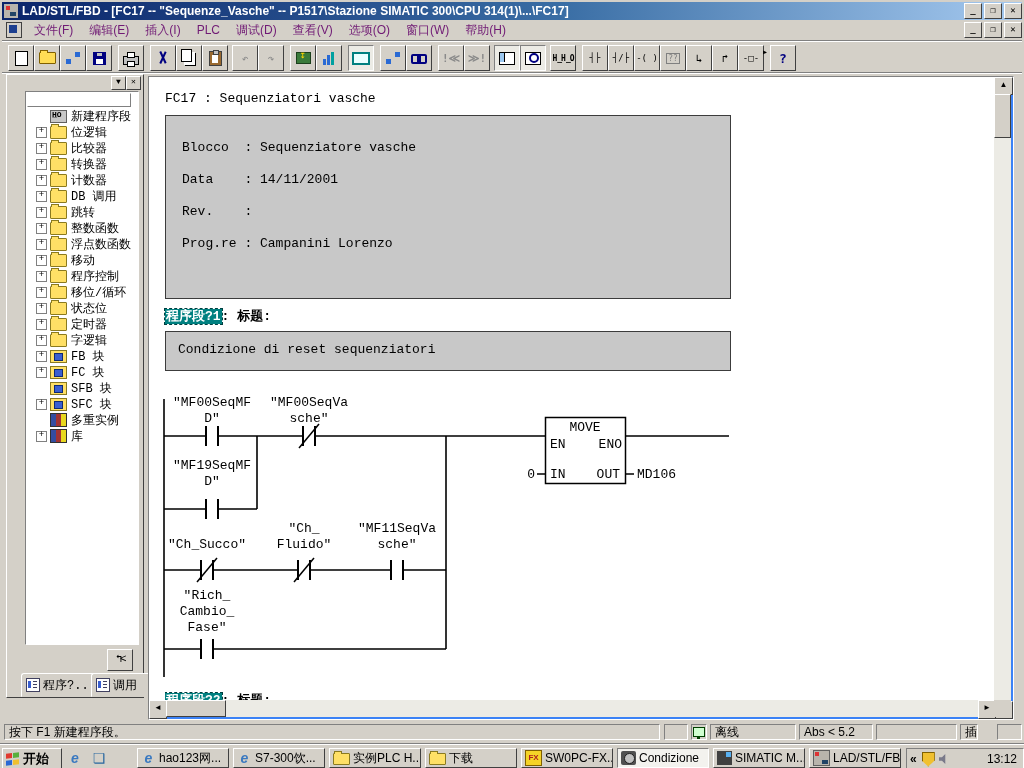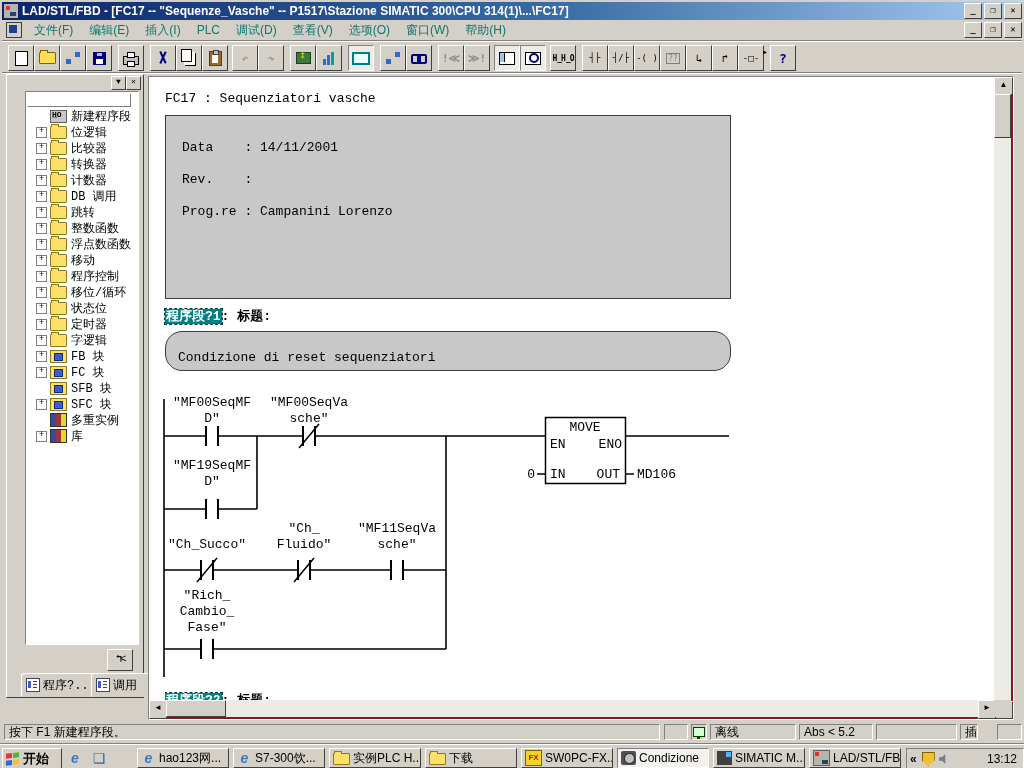--- a/index.html
+++ b/index.html
@@ -11,21 +11,21 @@
   #titlebar .ttl{white-space:nowrap;overflow:hidden;flex:1;}
   .winbtn{width:16px;height:14px;background:#d4d0c8;border:1px solid;border-color:#fff #404040 #404040 #fff;font-size:9px;line-height:12px;text-align:center;color:#000;margin-left:2px;font-family:"DejaVu Sans Mono",monospace;}
   .winbtn.min::before{content:"_";font-weight:bold;}
   .winbtn.res::before{content:"❐";}
   .winbtn.cls::before{content:"✕";font-weight:bold;}
   .appico{width:14px;height:14px;margin:0 4px 0 2px;background:#b8b4ac;position:relative;flex:none;}
   .appico::before{content:"";position:absolute;left:2px;top:2px;width:4px;height:4px;background:#d33;}
   .appico::after{content:"";position:absolute;right:2px;bottom:2px;width:6px;height:4px;background:#246;}
   
   #menubar{left:2px;top:20px;width:1020px;height:20px;display:flex;align-items:center;font-size:12px;border-bottom:1px solid #808080;box-shadow:0 1px 0 #fff;}
-  .menu-item{padding:2px 8px;color:#0f766e;}
+  .menu-item{padding:2px 8px;color:#701a75;}
   .docico{width:14px;height:14px;background:#d4d0c8;border:1px solid #404040;margin:0 4px;position:relative;flex:none;}
   .docico::before{content:"";position:absolute;left:2px;top:2px;width:8px;height:8px;background:#1d3f8f;}
   #menubar .spacer{flex:1;}
   
   #toolbar{left:2px;top:42px;width:1020px;height:30px;border-bottom:1px solid #808080;box-shadow:0 1px 0 #fff;}
   .tbtn{position:absolute;top:3px;width:24px;height:24px;background:#d4d0c8;border:1px solid;border-color:#fff #404040 #404040 #fff;display:flex;align-items:center;justify-content:center;font-size:11px;font-family:"DejaVu Sans Mono",monospace;color:#000;}
   .tbtn.pressed{border-color:#808080 #fff #fff #808080;background:#ecebe5;}
   .tbtn .pg{width:11px;height:13px;background:#fff;border:1px solid #000;}
   .tbtn .pg2{width:9px;height:11px;background:#fff;border:1px solid #000;box-shadow:3px 3px 0 #fff,4px 4px 0 #000;margin:-3px 3px 3px -3px;}
   .tbtn .fold{width:15px;height:10px;background:#ffdd55;border:1px solid #806000;border-radius:1px;position:relative;}
@@ -86,29 +86,29 @@
   .ico-books{background:linear-gradient(90deg,#334da0 0 5px,#a03333 5px 10px,#e8d820 10px 15px);border:1px solid #303030;height:12px;}
   .ico-newnet{background:#c8c8c8;border:1px solid #606060;}
   .ico-newnet::after{content:"H̲O";position:absolute;left:1px;top:-1px;font-size:8px;font-weight:bold;}
   #collapsebtn{position:absolute;left:100px;top:574px;width:24px;height:20px;background:#d4d0c8;border:1px solid;border-color:#fff #404040 #404040 #fff;font-size:11px;text-align:center;line-height:18px;}
   #collapsebtn::before{content:"↰˂";letter-spacing:-2px;}
   .tab{position:absolute;height:22px;background:#d4d0c8;border:1px solid;border-color:#fff #404040 #d4d0c8 #fff;border-radius:3px 3px 0 0;display:flex;align-items:center;font-size:12px;padding:0 4px;white-space:nowrap;overflow:hidden;}
   .tabico{width:12px;height:12px;margin-right:3px;flex:none;background:#fff;border:1px solid #404060;position:relative;}
   .tabico::before{content:"";position:absolute;left:1px;top:2px;width:3px;height:7px;background:#3a5fd0;}
   .tabico::after{content:"";position:absolute;left:6px;top:2px;width:4px;height:1px;background:#404060;box-shadow:0 3px 0 #404060,0 6px 0 #404060;}
   
-  #edframe{left:148px;top:76px;width:864px;height:642px;background:#7f1d1d;border:1px solid;border-color:#808080 #fff #fff #808080;}
+  #edframe{left:148px;top:76px;width:864px;height:642px;background:#3b82f6;border:1px solid;border-color:#808080 #fff #fff #808080;}
   #edcontent{position:absolute;left:0;top:0;width:845px;height:623px;background:#fff;overflow:hidden;font-family:"Liberation Mono","DejaVu Sans Mono",monospace;font-size:13px;color:#000;}
   #fctitle{position:absolute;left:16px;top:14px;white-space:pre;}
   .cbox{position:absolute;left:16px;background:#c8c8c8;border:1px solid #3c3c3c;}
   #hdrbox{top:38px;width:566px;height:184px;padding:16px 0 0 16px;box-sizing:border-box;}
   #hdrbox div{line-height:32px;white-space:pre;}
   #nethdr{position:absolute;left:16px;top:230px;font-weight:bold;font-size:13px;white-space:nowrap;}
   .netbadge{background:#008080;color:#fff;outline:1px dashed #004040;padding:0 1px;}
-  #netcomment{top:254px;width:566px;height:40px;padding:18px 0 0 12px;box-sizing:border-box;border-radius:17px;}
+  #netcomment{top:254px;width:566px;height:40px;padding:10px 0 0 12px;box-sizing:border-box;}
   #nextnet{position:absolute;left:16px;top:614px;height:9px;overflow:hidden;font-weight:bold;font-size:13px;white-space:nowrap;}
   #ladder{position:absolute;left:0;top:314px;}
   #ladder text{font-family:"Liberation Mono","DejaVu Sans Mono",monospace;font-size:13px;fill:#000;}
   
   .sbar{position:absolute;background:#ecebe5;}
   #vscroll{left:845px;top:0;width:17px;height:640px;}
   #hscroll{left:0;top:623px;width:845px;height:17px;}
   .sbtn{position:absolute;width:17px;height:16px;background:#d4d0c8;border:1px solid;border-color:#fff #404040 #404040 #fff;font-size:8px;text-align:center;line-height:14px;color:#000;}
   .sbtn.up::before{content:"▲";} .sbtn.dn::before{content:"▼";}
   .sbtn.lf::before{content:"◄";} .sbtn.rt::before{content:"►";}
@@ -390,20 +390,21 @@
         <span class="tabico"></span>
         <span>调用</span>
       </div>
   </div>
 
   <div class="abs" id="edframe">
     <div id="edcontent">
       <div id="fctitle">FC17 : Sequenziatori vasche</div>
 
       <div class="cbox" id="hdrbox">
+        <div>Blocco  : Sequenziatore vasche</div>
         <div>Data    : 14/11/2001</div>
         <div>Rev.    :</div>
         <div>Prog.re : Campanini Lorenzo</div>
       </div>
 
       <div id="nethdr">
         <span class="netbadge">程序段?1</span><span>: 标题:</span>
       </div>
 
       <div class="cbox" id="netcomment">

